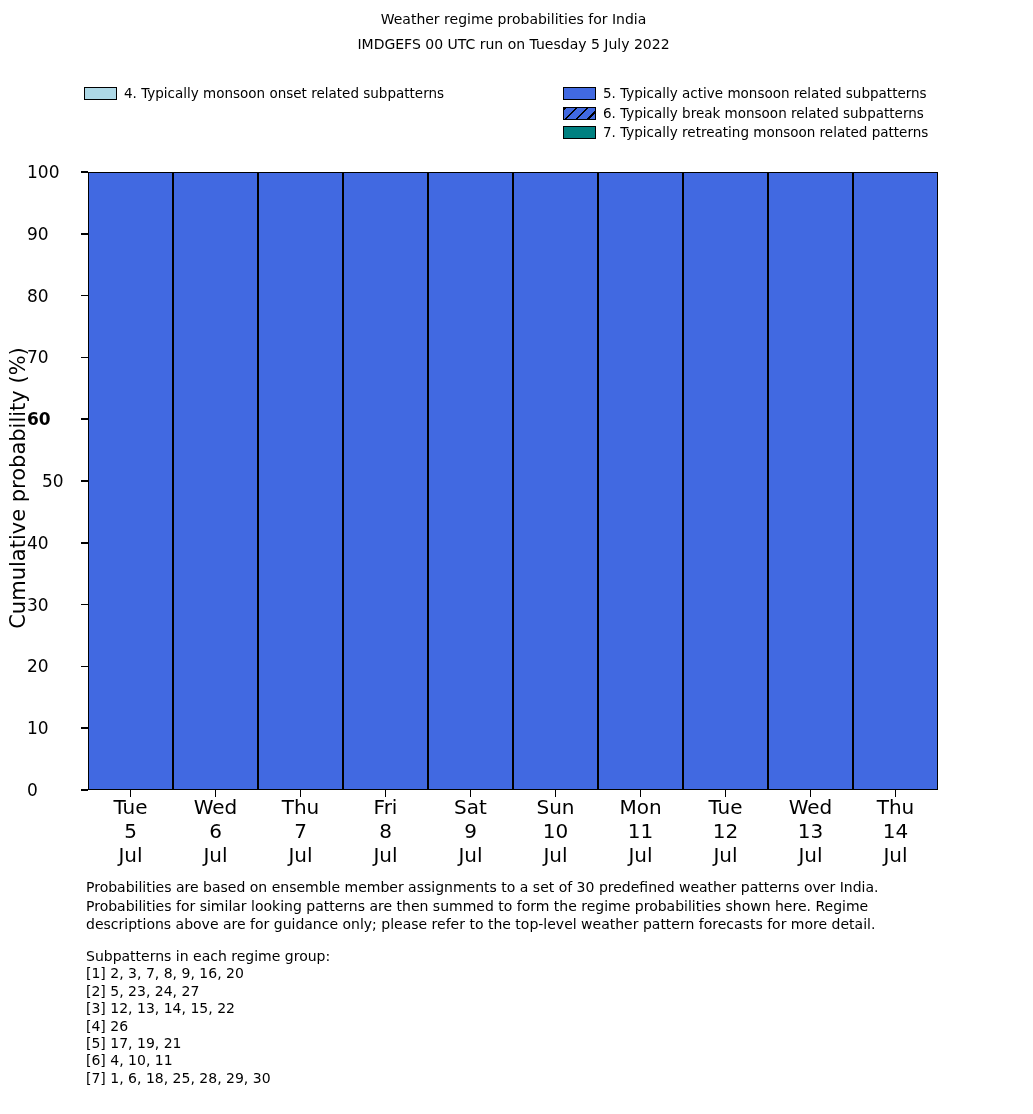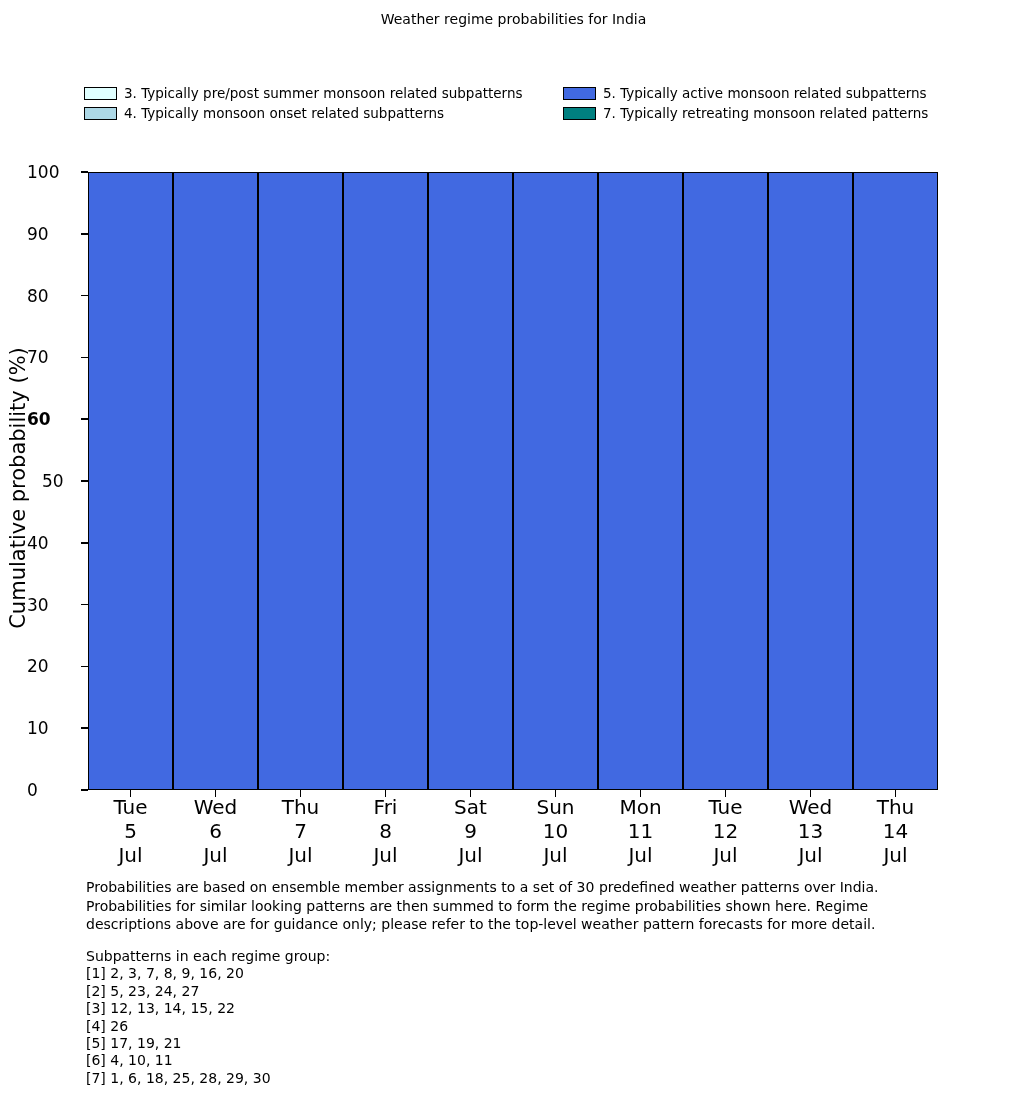--- a/index.html
+++ b/index.html
@@ -114,36 +114,37 @@
   }
   #footer-description { top: 878px; line-height: 18.5px; }
   #footer-subpatterns { top: 948px; line-height: 17.4px; }
 </style>
 </head>
 <body>
 
 <div id="figure">
 
   <div class="title-line" id="title-line1">Weather regime probabilities for India</div>
+  <div class="title-line" id="title-line2">IMDGEFS 00 UTC run on Tuesday 5 July 2022</div>
 
   <div class="legend-col" id="legend-col-left">
-    <div class="legend-row">
-      <span class="swatch s3"></span>
-      <span class="legend-label">3. Typically pre/post summer monsoon related subpatterns</span>
-    </div>
     <div class="legend-row">
       <span class="swatch s4"></span>
       <span class="legend-label">4. Typically monsoon onset related subpatterns</span>
     </div>
   </div>
 
   <div class="legend-col" id="legend-col-right">
     <div class="legend-row">
       <span class="swatch s5"></span>
       <span class="legend-label">5. Typically active monsoon related subpatterns</span>
+    </div>
+    <div class="legend-row">
+      <span class="swatch s6"></span>
+      <span class="legend-label">6. Typically break monsoon related subpatterns</span>
     </div>
     <div class="legend-row">
       <span class="swatch s7"></span>
       <span class="legend-label">7. Typically retreating monsoon related patterns</span>
     </div>
   </div>
 
   <div id="y-axis-title">Cumulative probability (%)</div>
 
   <div id="plot-area">

